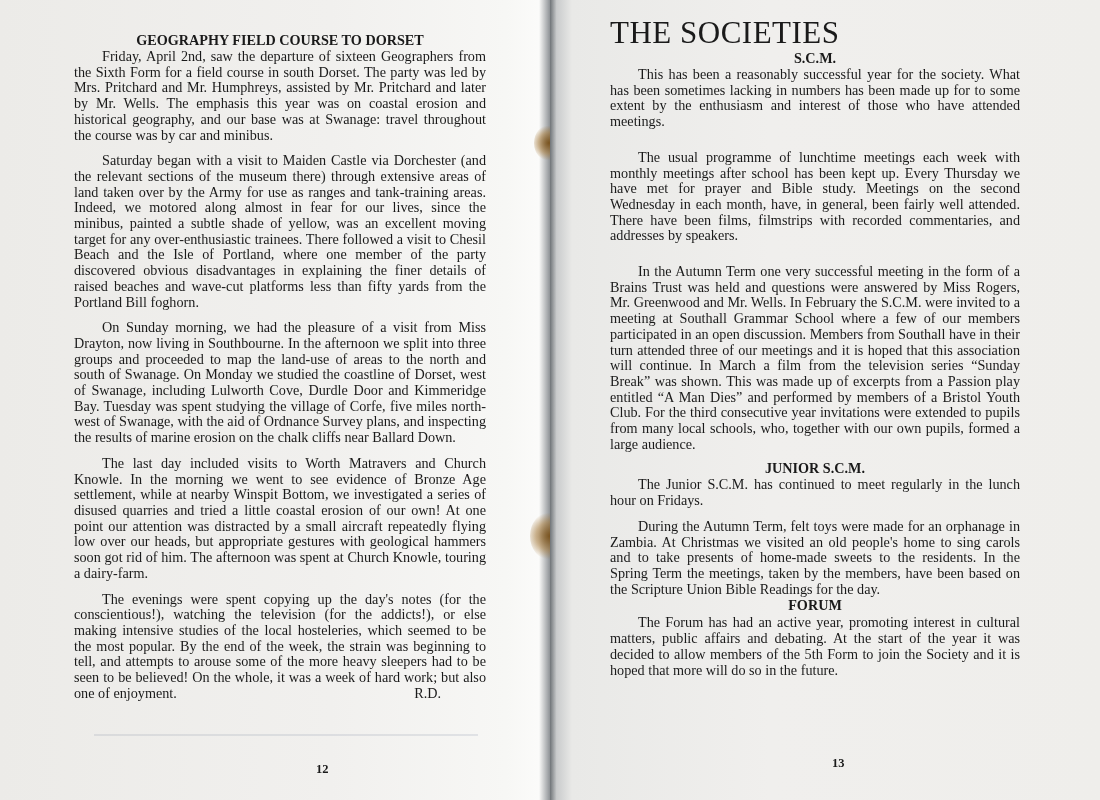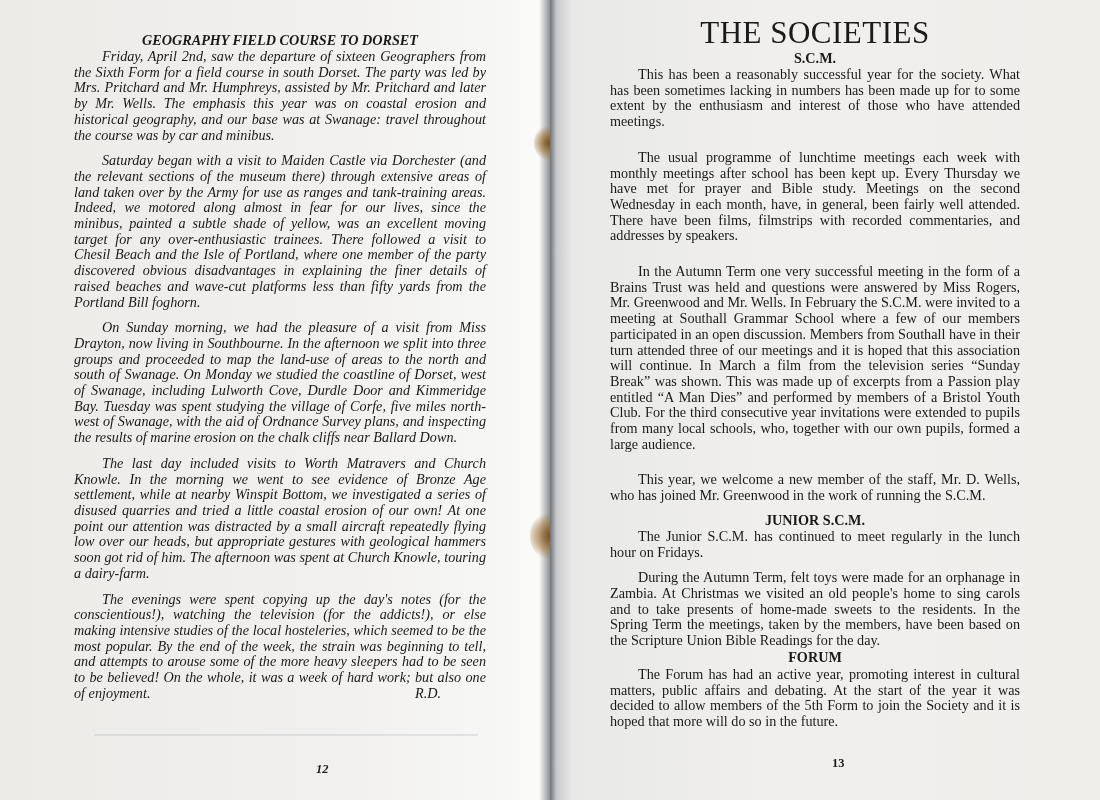--- a/index.html
+++ b/index.html
@@ -8,39 +8,38 @@
       background: #efeeec;
       font-family: "Liberation Serif", "DejaVu Serif", serif;
       color: #1a1a1a;
       position: relative;
     }
     .spread { position: absolute; inset: 0; display: flex; }
     .page { position: relative; height: 800px; box-sizing: border-box; }
     .page-left {
       width: 550px;
       background: linear-gradient(to right, #ecebe8 0%, #f1f0ee 60%, #f7f7f5 92%, #fbfbfa 98%, #8e9296 100%);
-      font-style: italic;
     }
     .page-right {
       width: 550px;
       background: linear-gradient(to right, #6f7478 0%, #c9cbcc 1.2%, #e9e9e7 4%, #f0efed 40%, #efeeeb 100%);
     }
     .stain {
       position: absolute; border-radius: 50%;
       background: radial-gradient(circle, rgba(120,80,25,0.95) 0%, rgba(160,115,50,0.55) 45%, rgba(200,170,110,0) 75%);
     }
     .col { position: absolute; font-size: 14.2px; line-height: 15.7px; text-align: justify; }
     .page-left .col { left: 74px; top: 32px; width: 412px; }
     .page-right .col { left: 60px; top: 18px; width: 410px; }
     .heading {
       font-weight: bold; text-align: center; font-size: 14.2px; line-height: 16px;
       margin: 0 0 1px 0;
     }
     .main-title {
-      text-align: center; font-size: 31px; line-height: 30px; font-weight: normal;
+      font-size: 31px; line-height: 30px; font-weight: normal;
       letter-spacing: 0.5px; margin: 0 0 2px 0;
     }
     p { margin: 0; text-indent: 28px; }
     .gap { margin-top: 10px; }
     .gap-s { margin-top: 2px; }
     .gap-m { margin-top: 20px; }
     .sig { float: right; margin-right: 45px; text-indent: 0; }
     .sig-r { float: right; margin-right: 10px; text-indent: 0; }
     .pagenum {
       position: absolute; font-size: 12.5px; font-weight: bold; margin-left: 44px;
@@ -75,21 +74,20 @@
   </div>
 
   <div class="page page-right">
     <div class="col">
       <div class="main-title">THE SOCIETIES</div>
 
       <div class="heading">S.C.M.</div>
       <p>This has been a reasonably successful year for the society. What has been sometimes lacking in numbers has been made up for to some extent by the enthusiasm and interest of those who have attended meetings.</p>
       <p class="gap-m">The usual programme of lunchtime meetings each week with monthly meetings after school has been kept up. Every Thursday we have met for prayer and Bible study. Meetings on the second Wednesday in each month, have, in general, been fairly well attended. There have been films, filmstrips with recorded commentaries, and addresses by speakers.</p>
       <p class="gap-m">In the Autumn Term one very successful meeting in the form of a Brains Trust was held and questions were answered by Miss Rogers, Mr. Greenwood and Mr. Wells. In February the S.C.M. were invited to a meeting at Southall Grammar School where a few of our members participated in an open discussion. Members from Southall have in their turn attended three of our meetings and it is hoped that this association will continue. In March a film from the television series “Sunday Break” was shown. This was made up of excerpts from a Passion play entitled “A Man Dies” and performed by members of a Bristol Youth Club. For the third consecutive year invitations were extended to pupils from many local schools, who, together with our own pupils, formed a large audience.</p>
-      <p class="gap-m">This year, we welcome a new member of the staff, Mr. D. Wells, who has joined Mr. Greenwood in the work of running the S.C.M.</p>
 
       <div class="heading" style="margin-top:8px;">JUNIOR S.C.M.</div>
       <p>The Junior S.C.M. has continued to meet regularly in the lunch hour on Fridays.</p>
       <p class="gap">During the Autumn Term, felt toys were made for an orphanage in Zambia. At Christmas we visited an old people's home to sing carols and to take presents of home-made sweets to the residents. In the Spring Term the meetings, taken by the members, have been based on the Scripture Union Bible Readings for the day.</p>
 
       <div class="heading" style="margin-top:0;">FORUM</div>
       <p class="gap-s">The Forum has had an active year, promoting interest in cultural matters, public affairs and debating. At the start of the year it was decided to allow members of the 5th Form to join the Society and it is hoped that more will do so in the future.</p>
     </div>
 
     <div class="pagenum">13</div>

